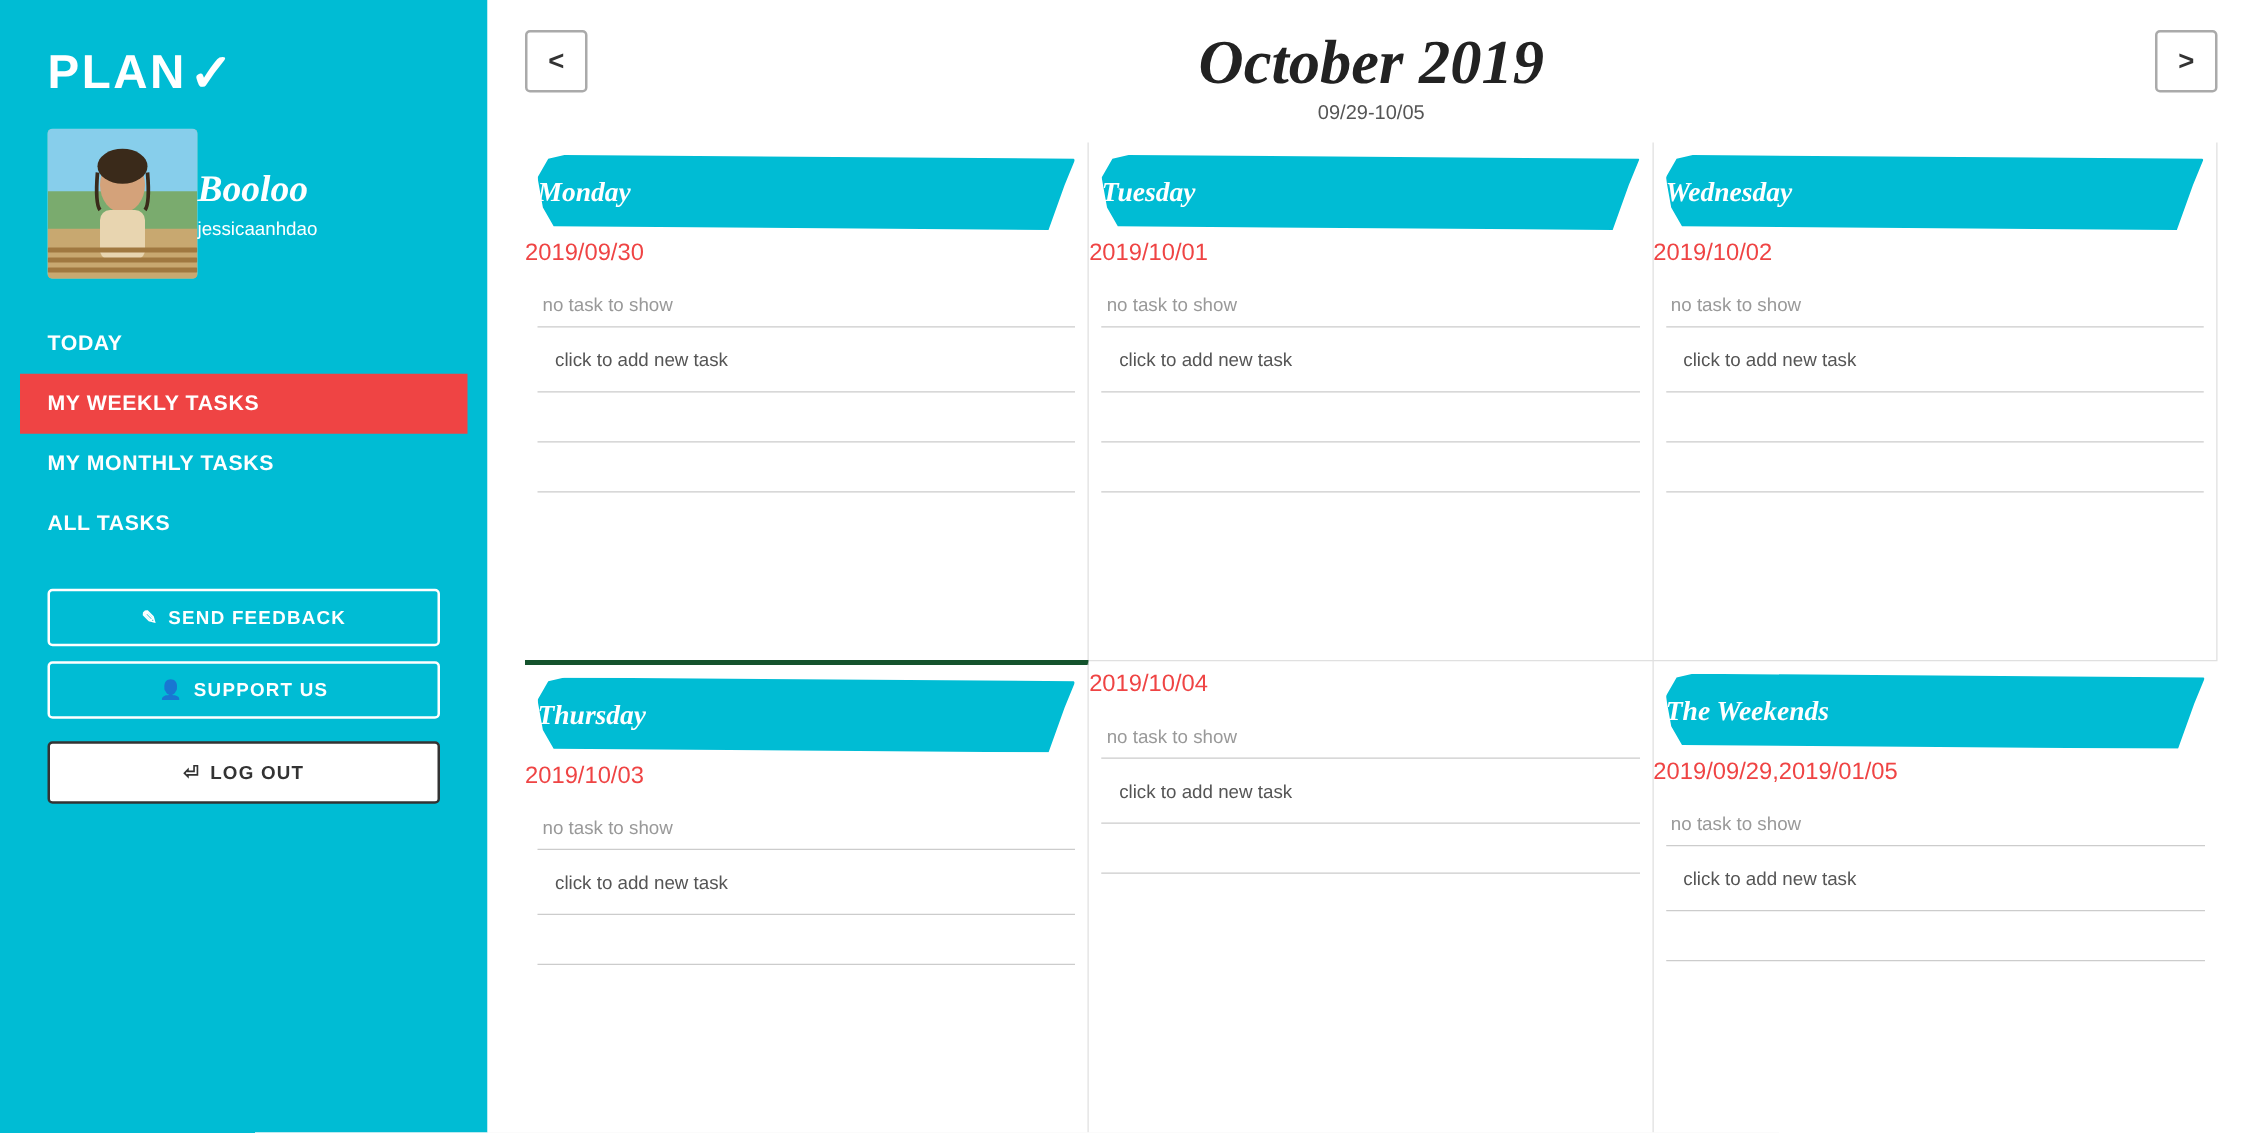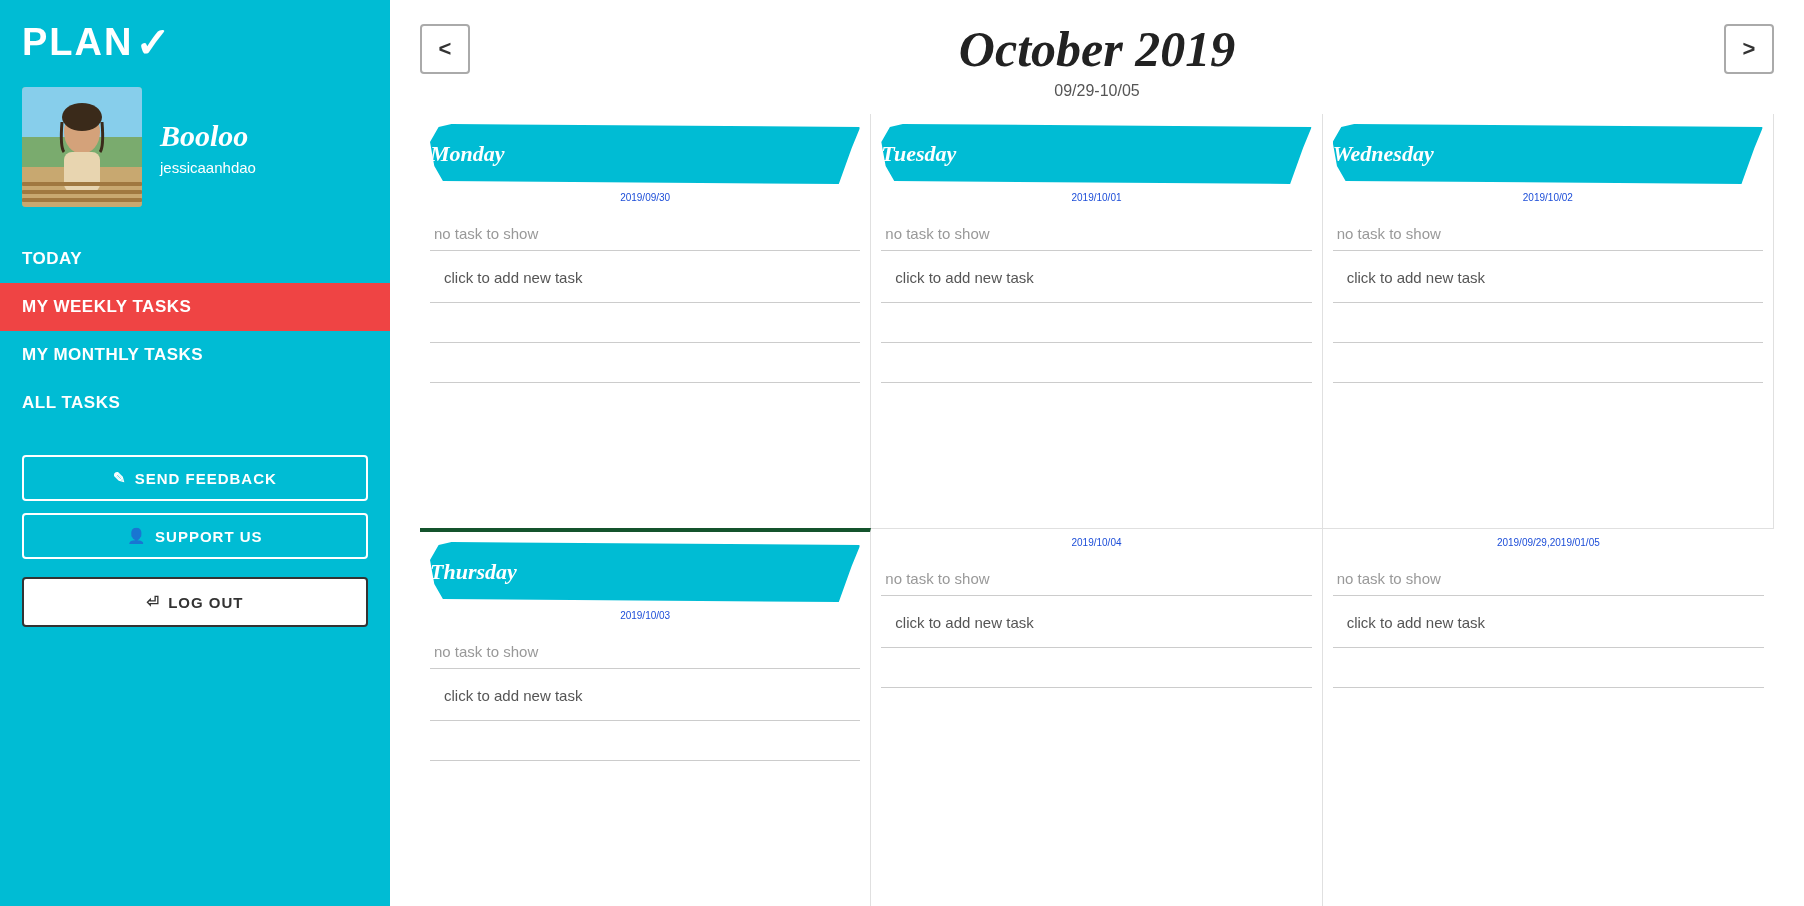--- a/index.html
+++ b/index.html
@@ -5,21 +5,21 @@
     * { box-sizing: border-box; margin: 0; padding: 0; }
     body { font-family: Arial, sans-serif; display: flex; height: 906px; width: 1804px; overflow: hidden; background: #f5f5f5; }
 
     
     #sidebar {
       width: 390px;
       min-width: 390px;
       background: #00bcd4;
       display: flex;
       flex-direction: column;
-      padding: 0;
+      padding: 16px;
       height: 100%;
     }
 
     .sidebar-logo {
       padding: 18px 22px 10px 22px;
       display: flex;
       align-items: center;
     }
 
     .logo-text {
@@ -35,21 +35,20 @@
       font-size: 42px;
       margin-left: 2px;
       font-weight: 900;
     }
 
     .sidebar-profile {
       display: flex;
       flex-direction: row;
       align-items: center;
       padding: 10px 22px 18px 22px;
-      gap: 18px;
     }
 
     .profile-avatar {
       width: 120px;
       height: 120px;
       border-radius: 4px;
       overflow: hidden;
       background: #80deea;
       flex-shrink: 0;
     }
@@ -225,23 +224,23 @@
       position: relative;
       z-index: 2;
       font-family: 'Georgia', serif;
       font-style: italic;
       font-size: 22px;
       font-weight: bold;
       color: white;
     }
 
     .day-date {
-      text-align: center;
-      font-size: 10px;
-      color: #1d4ed8;
+      text-align: left;
+      font-size: 19px;
+      color: #ef4444;
       padding: 8px 0 14px 0;
     }
 
     .task-line {
       border: none;
       border-bottom: 1px solid #ccc;
       margin: 0 10px 10px 10px;
     }
 
     .task-no-show {
@@ -394,20 +393,24 @@
 
     <div class="day-col" style="border-top: 1px solid #e0e0e0;">
       <div class="day-date">2019/10/04</div>
       <div class="task-no-show">no task to show</div>
       <hr class="task-line">
       <div class="task-add">click to add new task</div>
       <div class="task-empty-line"></div>
     </div>
 
     <div class="day-col" style="border-top: 1px solid #e0e0e0;">
+      <div class="day-header">
+        <div class="day-brush"></div>
+        <span class="day-name">The Weekends</span>
+      </div>
       <div class="day-date">2019/09/29,2019/01/05</div>
       <div class="task-no-show">no task to show</div>
       <hr class="task-line">
       <div class="task-add">click to add new task</div>
       <div class="task-empty-line"></div>
     </div>
 
   </div>
 </div>
 

